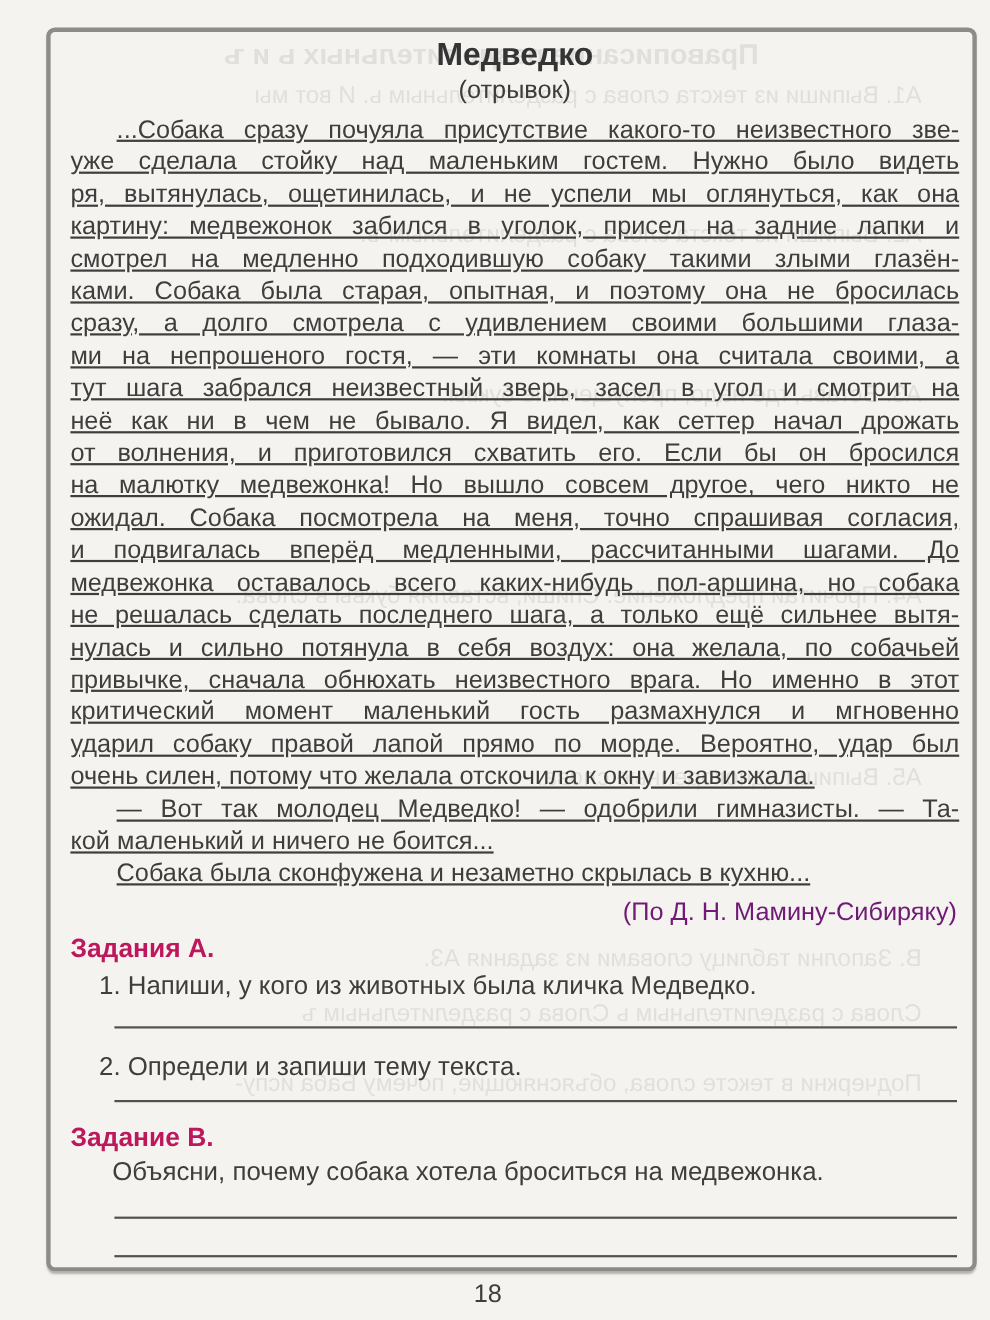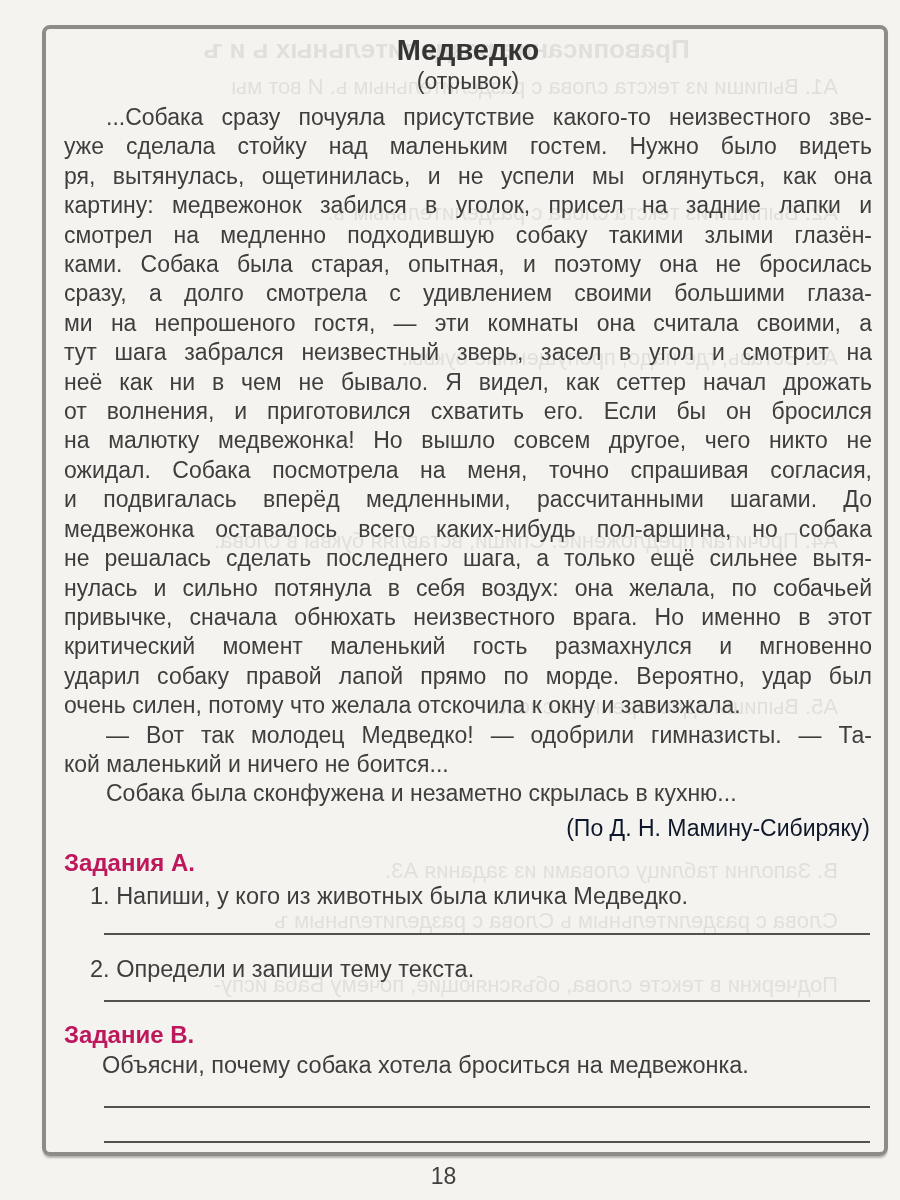--- a/index.html
+++ b/index.html
@@ -46,27 +46,28 @@
     margin-top:1px;text-align:center;
     font-size:23px;line-height:26px;color:#3d3c3a;
   }
 
   .passage{margin-top:9px;font-size:23px;color:#3f3e3c;}
   .pline{
     line-height:29.4px;
     text-align:justify;
     text-align-last:justify;
     white-space:normal;
+    text-decoration:underline;
   }
   .pline.last{text-align-last:left;}
   .pline.ind{text-indent:42px;}
 
   .attribution{
     margin-top:5px;text-align:right;
-    font-size:23px;line-height:28px;color:#0f172a;
+    font-size:23px;line-height:28px;color:#701a75;
     padding-right:2px;
   }
 
   .task-heading{
     font-size:24px;line-height:28px;font-weight:bold;color:#be185d;
   }
   #heading-a{margin-top:7px;}
   #heading-b{margin-top:19px;}
 
   .task-line{

